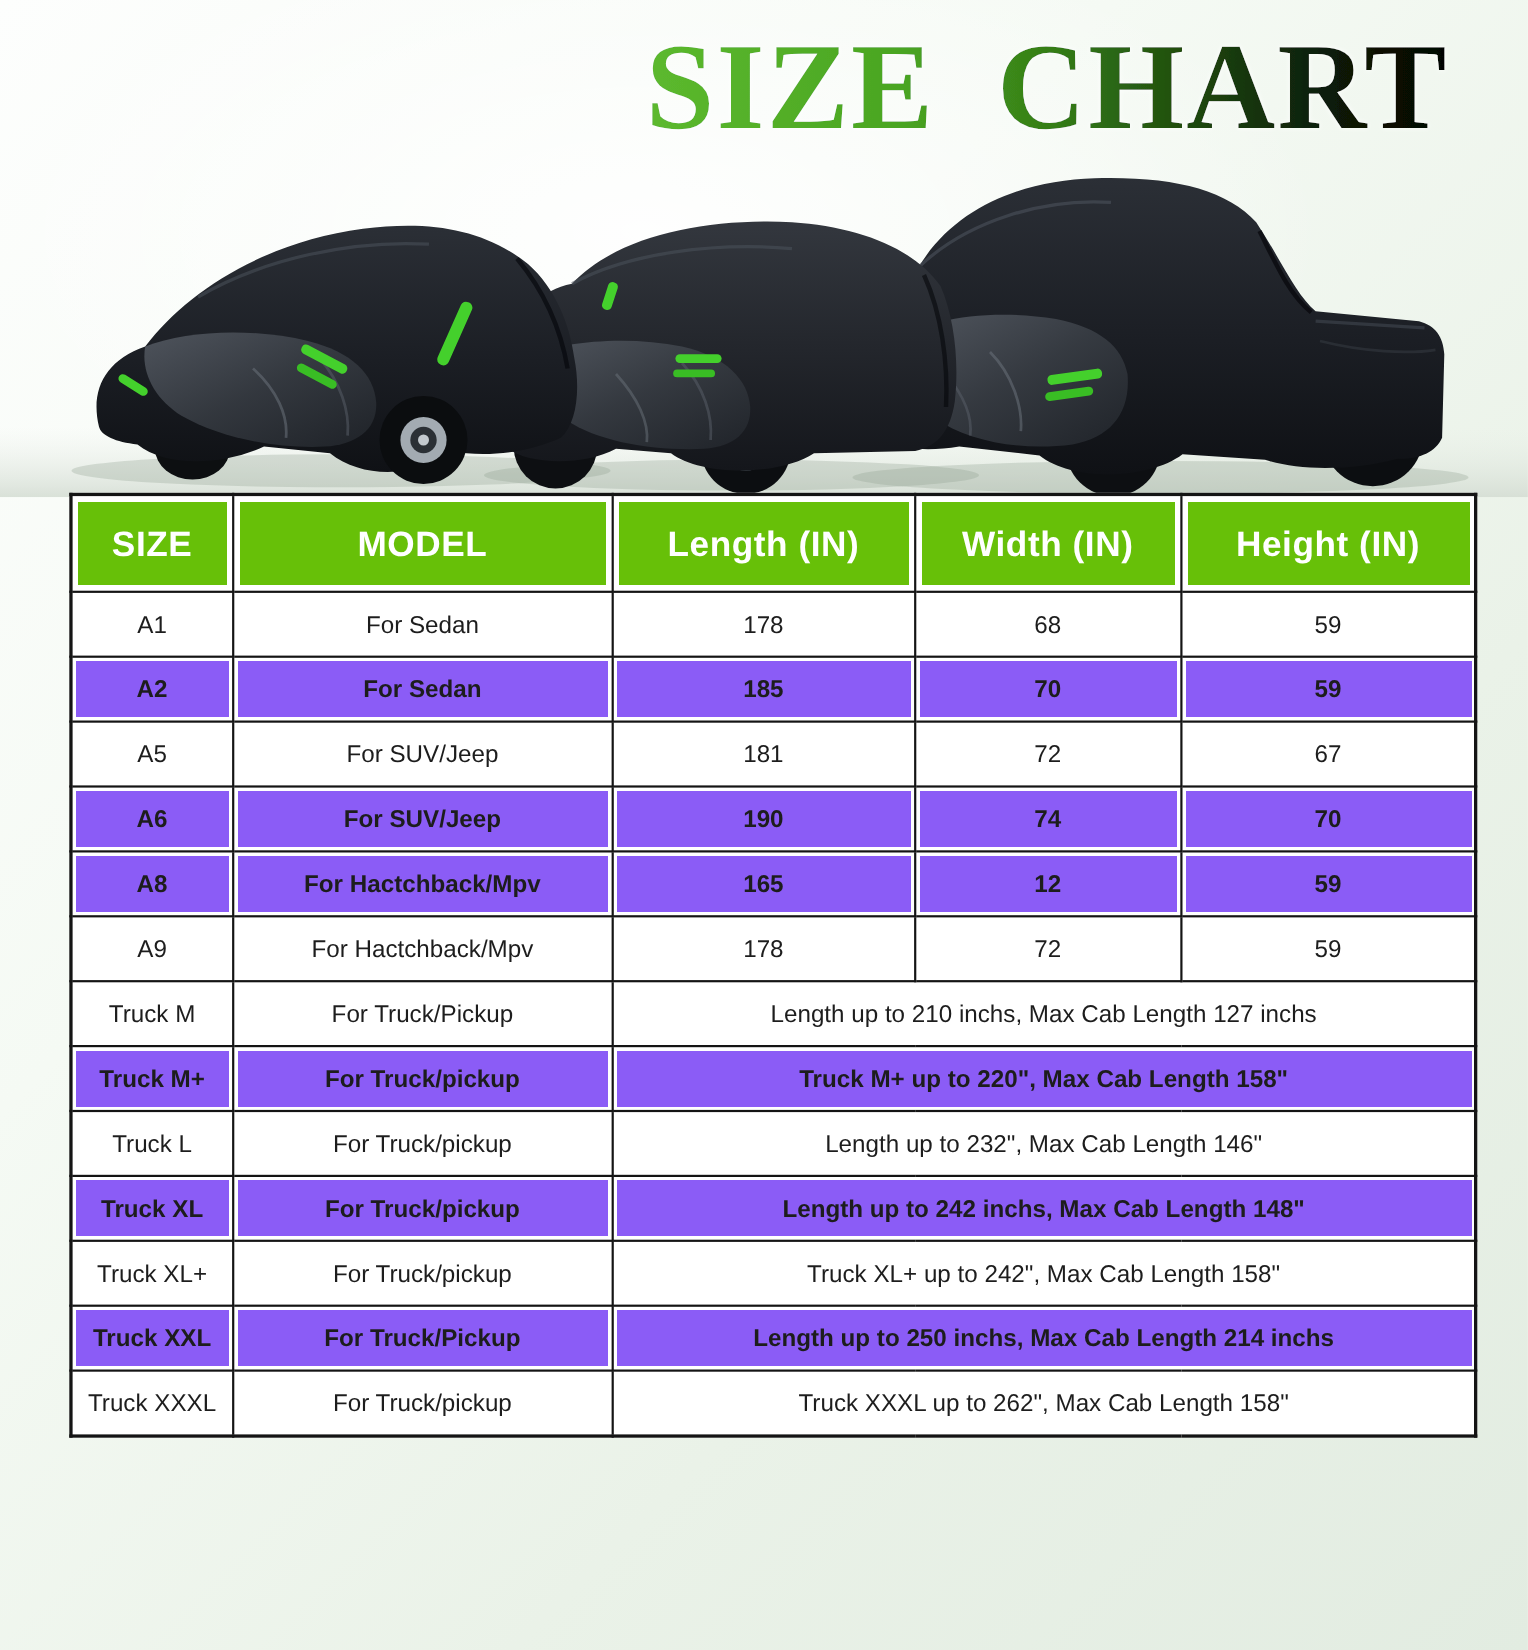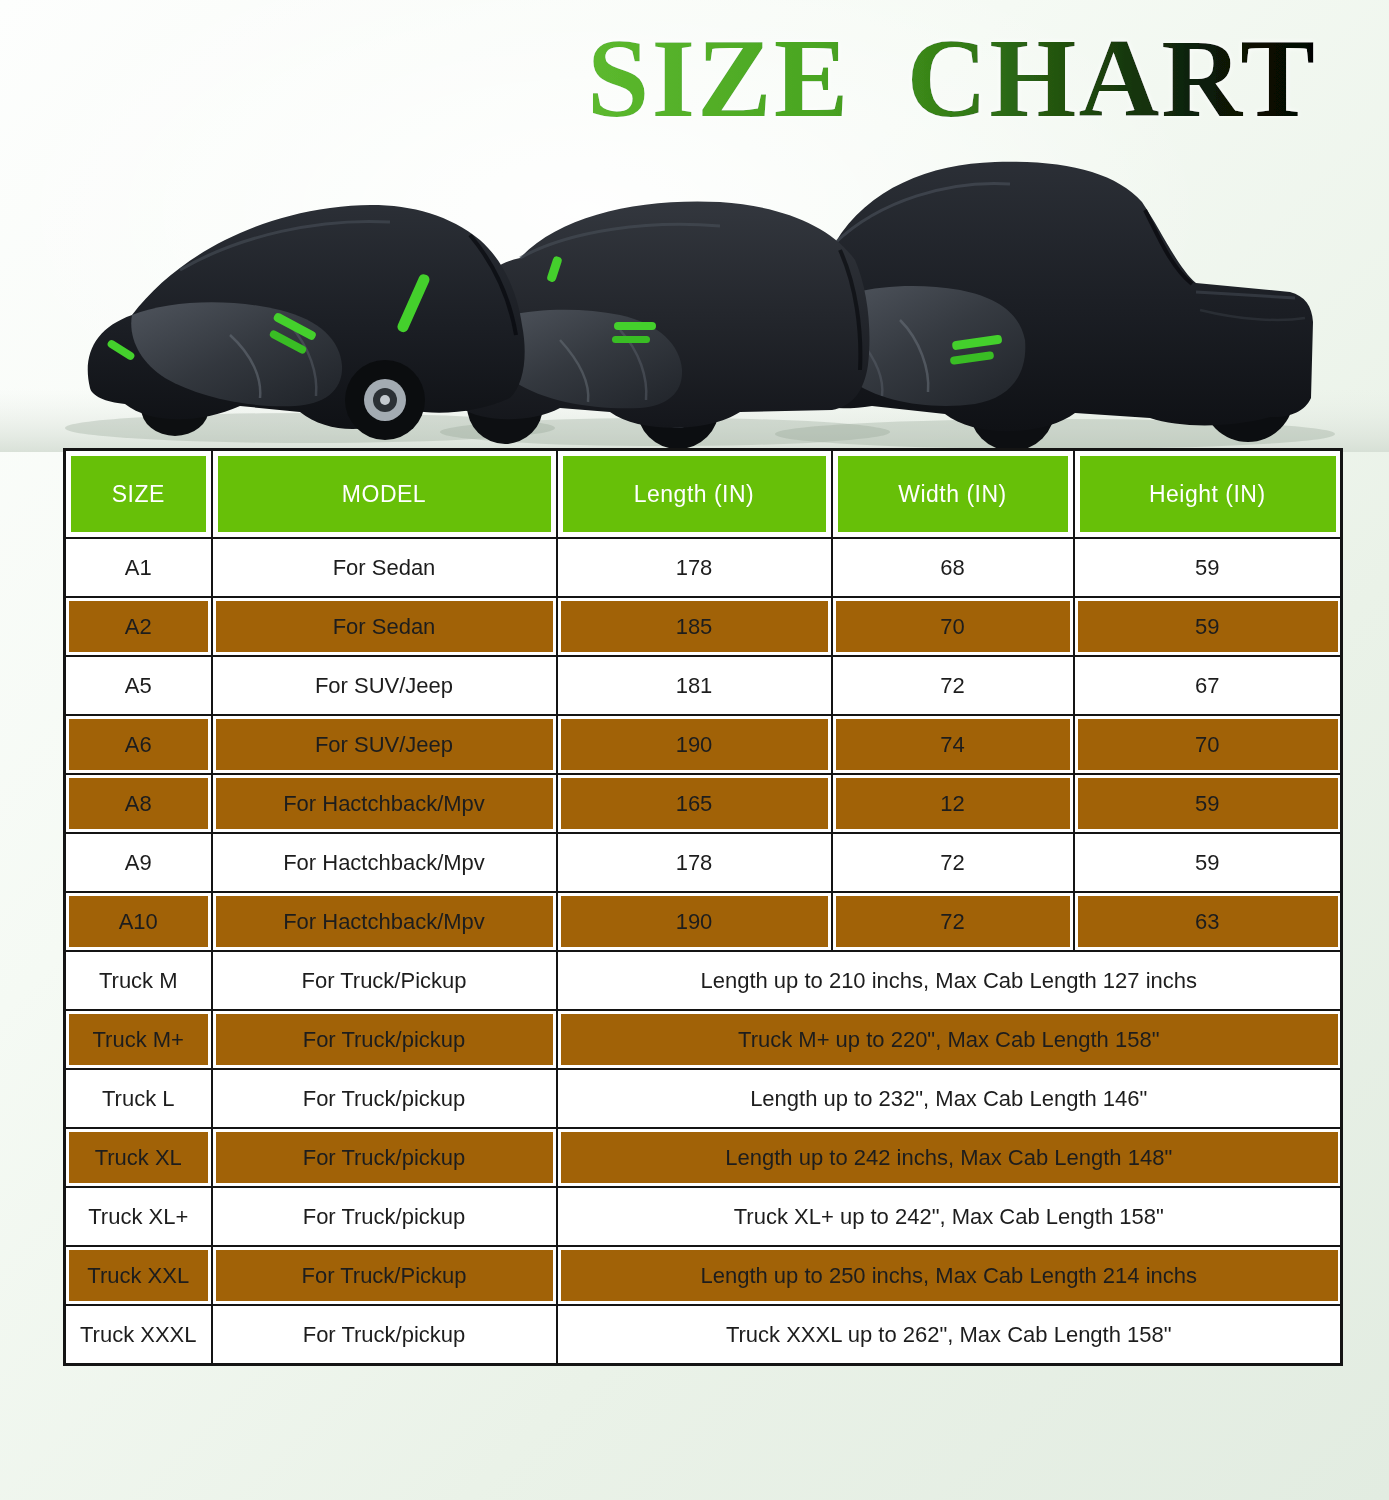--- a/index.html
+++ b/index.html
@@ -29,24 +29,24 @@
     border:2px solid #141414;
     text-align:center;vertical-align:middle;
     background-clip:content-box;
     color:#1d1d1d;
     font-size:22px;
     overflow:hidden;
   }
   table.size-chart th{
     height:76px;padding:5px;
     background-color:#67c008;
-    color:#ffffff;font-weight:normal;font-size:23px;letter-spacing:0.5px;margin-left:12px;
+    color:#ffffff;font-weight:bold;font-size:32px;letter-spacing:0.5px;margin-left:12px;
   }
   table.size-chart td{height:51px;padding:3px;background-color:#ffffff;}
-  tr.row-alt td{background-color:#a16207;}
+  tr.row-alt td{background-color:#8b5cf6;font-weight:bold;}
   td.span-cell{font-size:23px;}
 </style>
 </head>
 <body>
 
 <div id="page">
 
   <div class="title-wrap">
     <svg width="815" height="140" viewBox="0 0 815 140">
       <defs>
@@ -224,27 +224,20 @@
         <td>12</td>
         <td>59</td>
       </tr>
       <tr>
         <td>A9</td>
         <td>For Hactchback/Mpv</td>
         <td>178</td>
         <td>72</td>
         <td>59</td>
       </tr>
-      <tr class="row-alt">
-        <td>A10</td>
-        <td>For Hactchback/Mpv</td>
-        <td>190</td>
-        <td>72</td>
-        <td>63</td>
-      </tr>
       <tr>
         <td>Truck M</td>
         <td>For Truck/Pickup</td>
         <td class="span-cell" colspan="3">Length up to 210 inchs, Max Cab Length 127 inchs</td>
       </tr>
       <tr class="row-alt">
         <td>Truck M+</td>
         <td>For Truck/pickup</td>
         <td class="span-cell" colspan="3">Truck M+ up to 220", Max Cab Length 158"</td>
       </tr>

